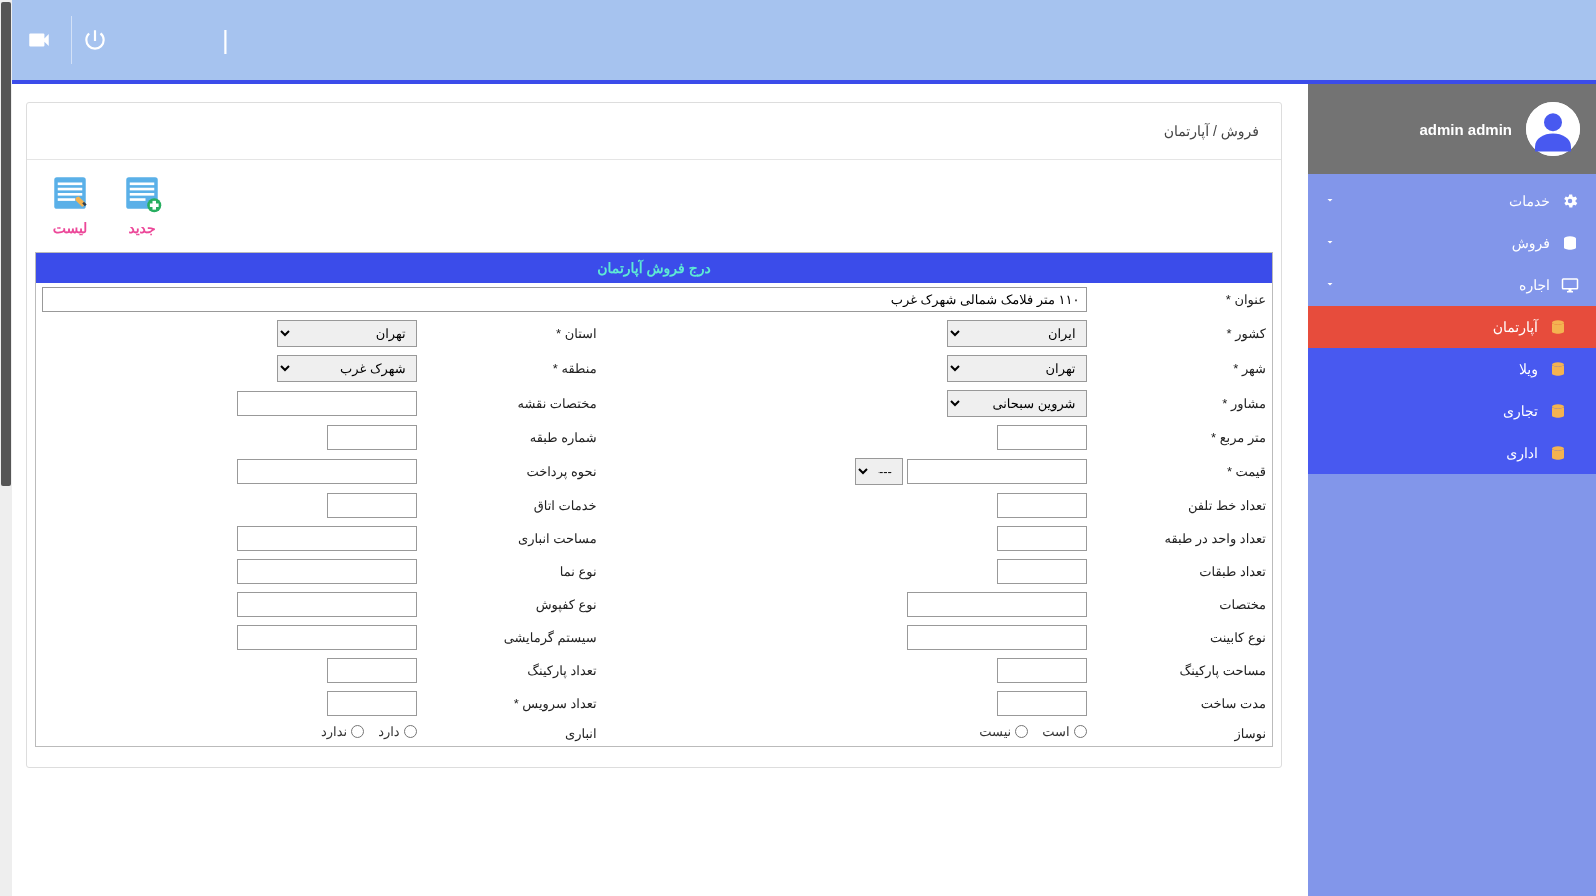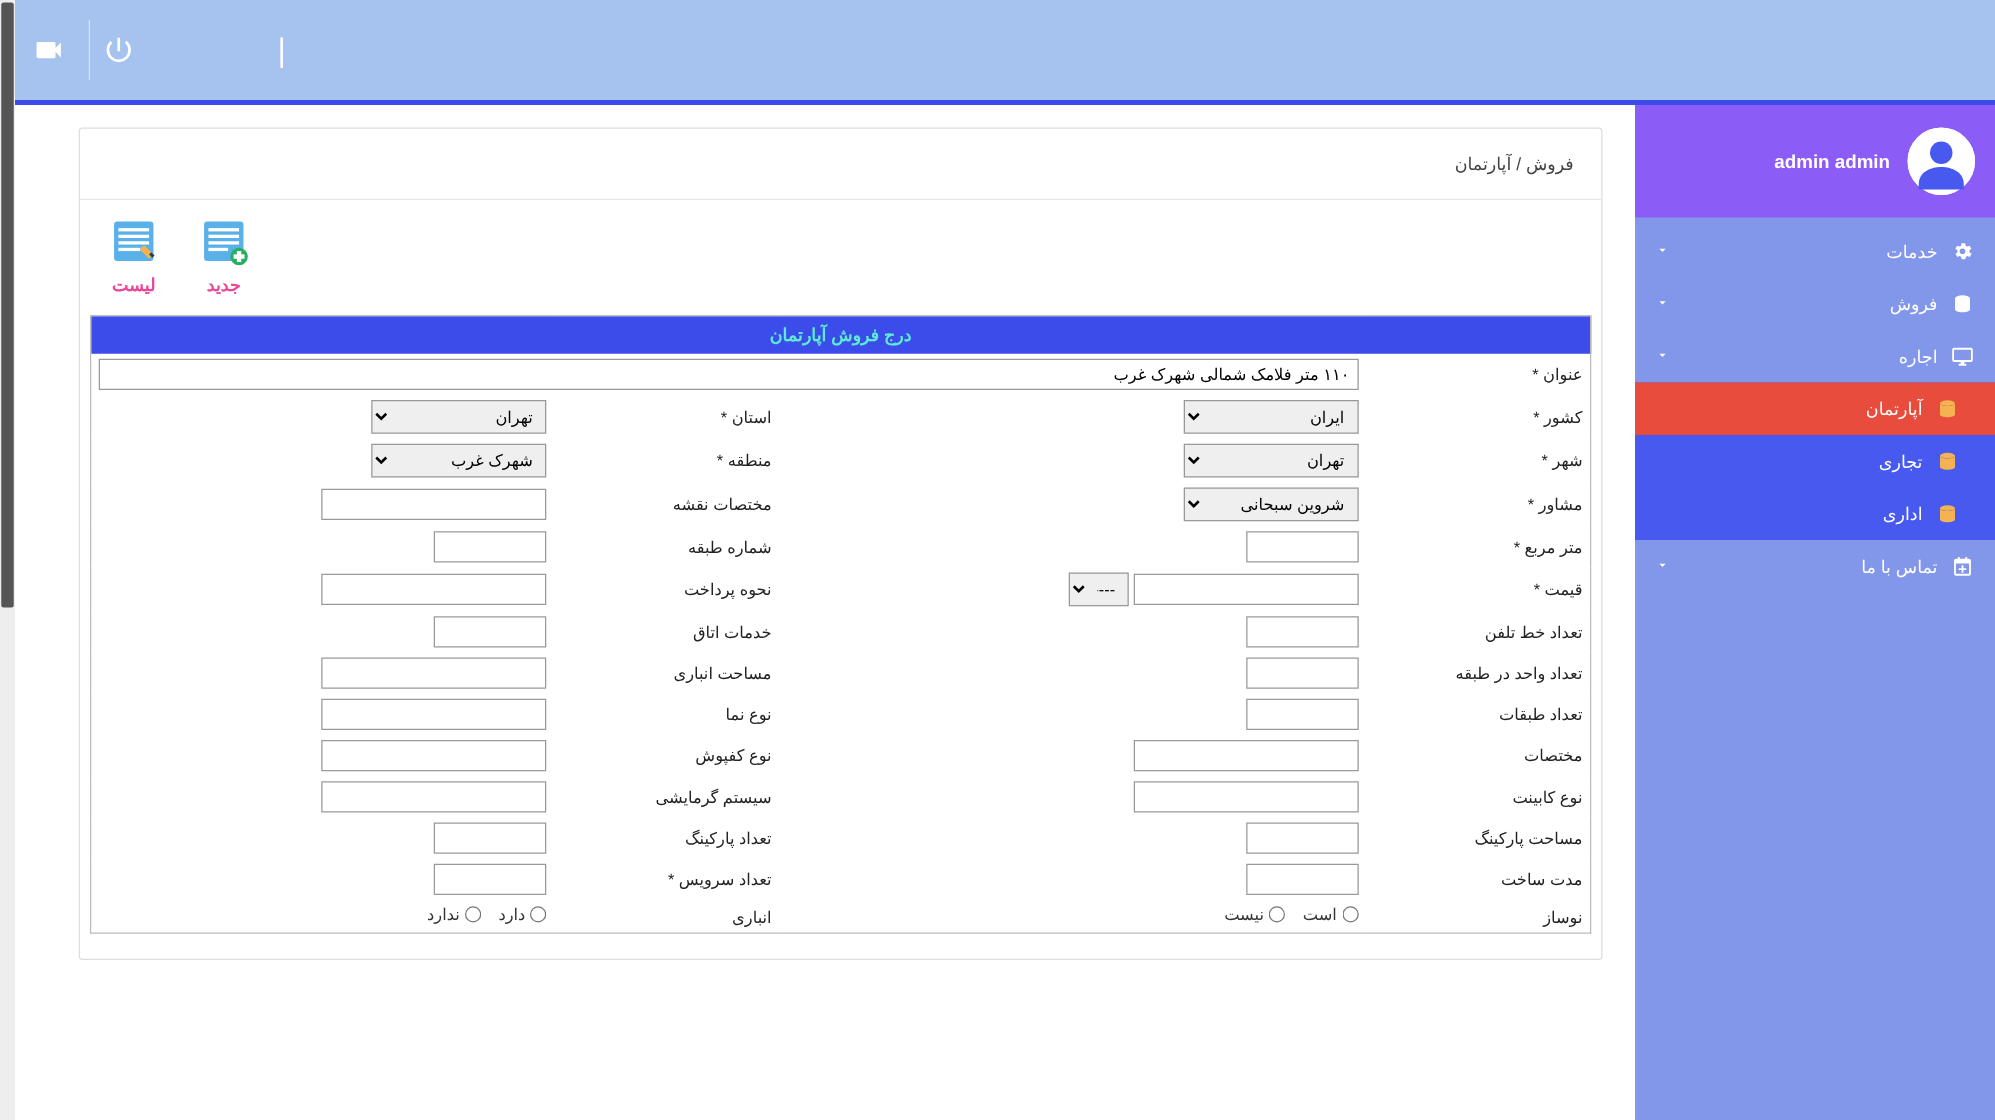--- a/index.html
+++ b/index.html
@@ -53,21 +53,21 @@
   display: flex;
   flex-direction: row;
 }
 .sidebar {
   width: 288px;
   background: #8296ea;
   min-height: calc(100vh - 84px);
   flex-shrink: 0;
 }
 .sidebar-header {
-  background: #8b5cf6;
+  background: #737373;
   color: #fff;
   display: flex;
   align-items: center;
   padding: 18px 16px;
   gap: 14px;
 }
 .avatar {
   width: 54px;
   height: 54px;
   border-radius: 50%;
@@ -102,21 +102,20 @@
   background: #e74c3c;
 }
 .content-wrap {
   flex: 1;
   padding: 18px 26px;
 }
 .card {
   background: #fff;
   border: 1px solid #ddd;
   border-radius: 3px;
-  margin-left: 37px;
 }
 .breadcrumb {
   padding: 20px 22px;
   color: #444;
   font-size: 14px;
   border-bottom: 1px solid #e5e5e5;
 }
 .action-bar {
   padding: 12px 22px 10px;
   display: flex;
@@ -286,42 +285,40 @@
             </span>
           <span class="lbl">آپارتمان</span>
         </div>
         <div class="nav-item">
           <span class="ico">
               <svg viewBox="0 0 24 24">
                 <ellipse cx="12" cy="6" rx="8" ry="3" fill="#f4b350"></ellipse>
                 <path fill="#f4b350" d="M4 6v12c0 1.7 3.6 3 8 3s8-1.3 8-3V6c0 1.7-3.6 3-8 3s-8-1.3-8-3z"></path>
               </svg>
             </span>
+          <span class="lbl">ویلا</span>
+        </div>
+        <div class="nav-item">
+          <span class="ico">
+              <svg viewBox="0 0 24 24">
+                <ellipse cx="12" cy="6" rx="8" ry="3" fill="#f4b350"></ellipse>
+                <path fill="#f4b350" d="M4 6v12c0 1.7 3.6 3 8 3s8-1.3 8-3V6c0 1.7-3.6 3-8 3s-8-1.3-8-3z"></path>
+              </svg>
+            </span>
           <span class="lbl">تجاری</span>
         </div>
         <div class="nav-item">
           <span class="ico">
               <svg viewBox="0 0 24 24">
                 <ellipse cx="12" cy="6" rx="8" ry="3" fill="#f4b350"></ellipse>
                 <path fill="#f4b350" d="M4 6v12c0 1.7 3.6 3 8 3s8-1.3 8-3V6c0 1.7-3.6 3-8 3s-8-1.3-8-3z"></path>
               </svg>
             </span>
           <span class="lbl">اداری</span>
         </div>
-      </div>
-      <div class="nav-item">
-        <span class="ico">
-            <svg viewBox="0 0 24 24">
-              <path d="M19 4h-2V2h-2v2H9V2H7v2H5a2 2 0 00-2 2v14a2 2 0 002 2h14a2 2 0 002-2V6a2 2 0 00-2-2zm0 16H5V9h14v11zM11 11h2v3h3v2h-3v3h-2v-3H8v-2h3v-3z"></path>
-            </svg>
-          </span>
-        <span class="lbl">تماس با ما</span>
-        <span class="caret"><svg viewBox="0 0 24 24">
-              <path d="M7 10l5 5 5-5z"></path>
-            </svg></span>
       </div>
     </nav>
   </aside>
 
   <main class="content-wrap">
     <div class="card">
       <div class="breadcrumb">فروش / آپارتمان</div>
 
       <div class="action-bar">
         <div class="action-btn">

